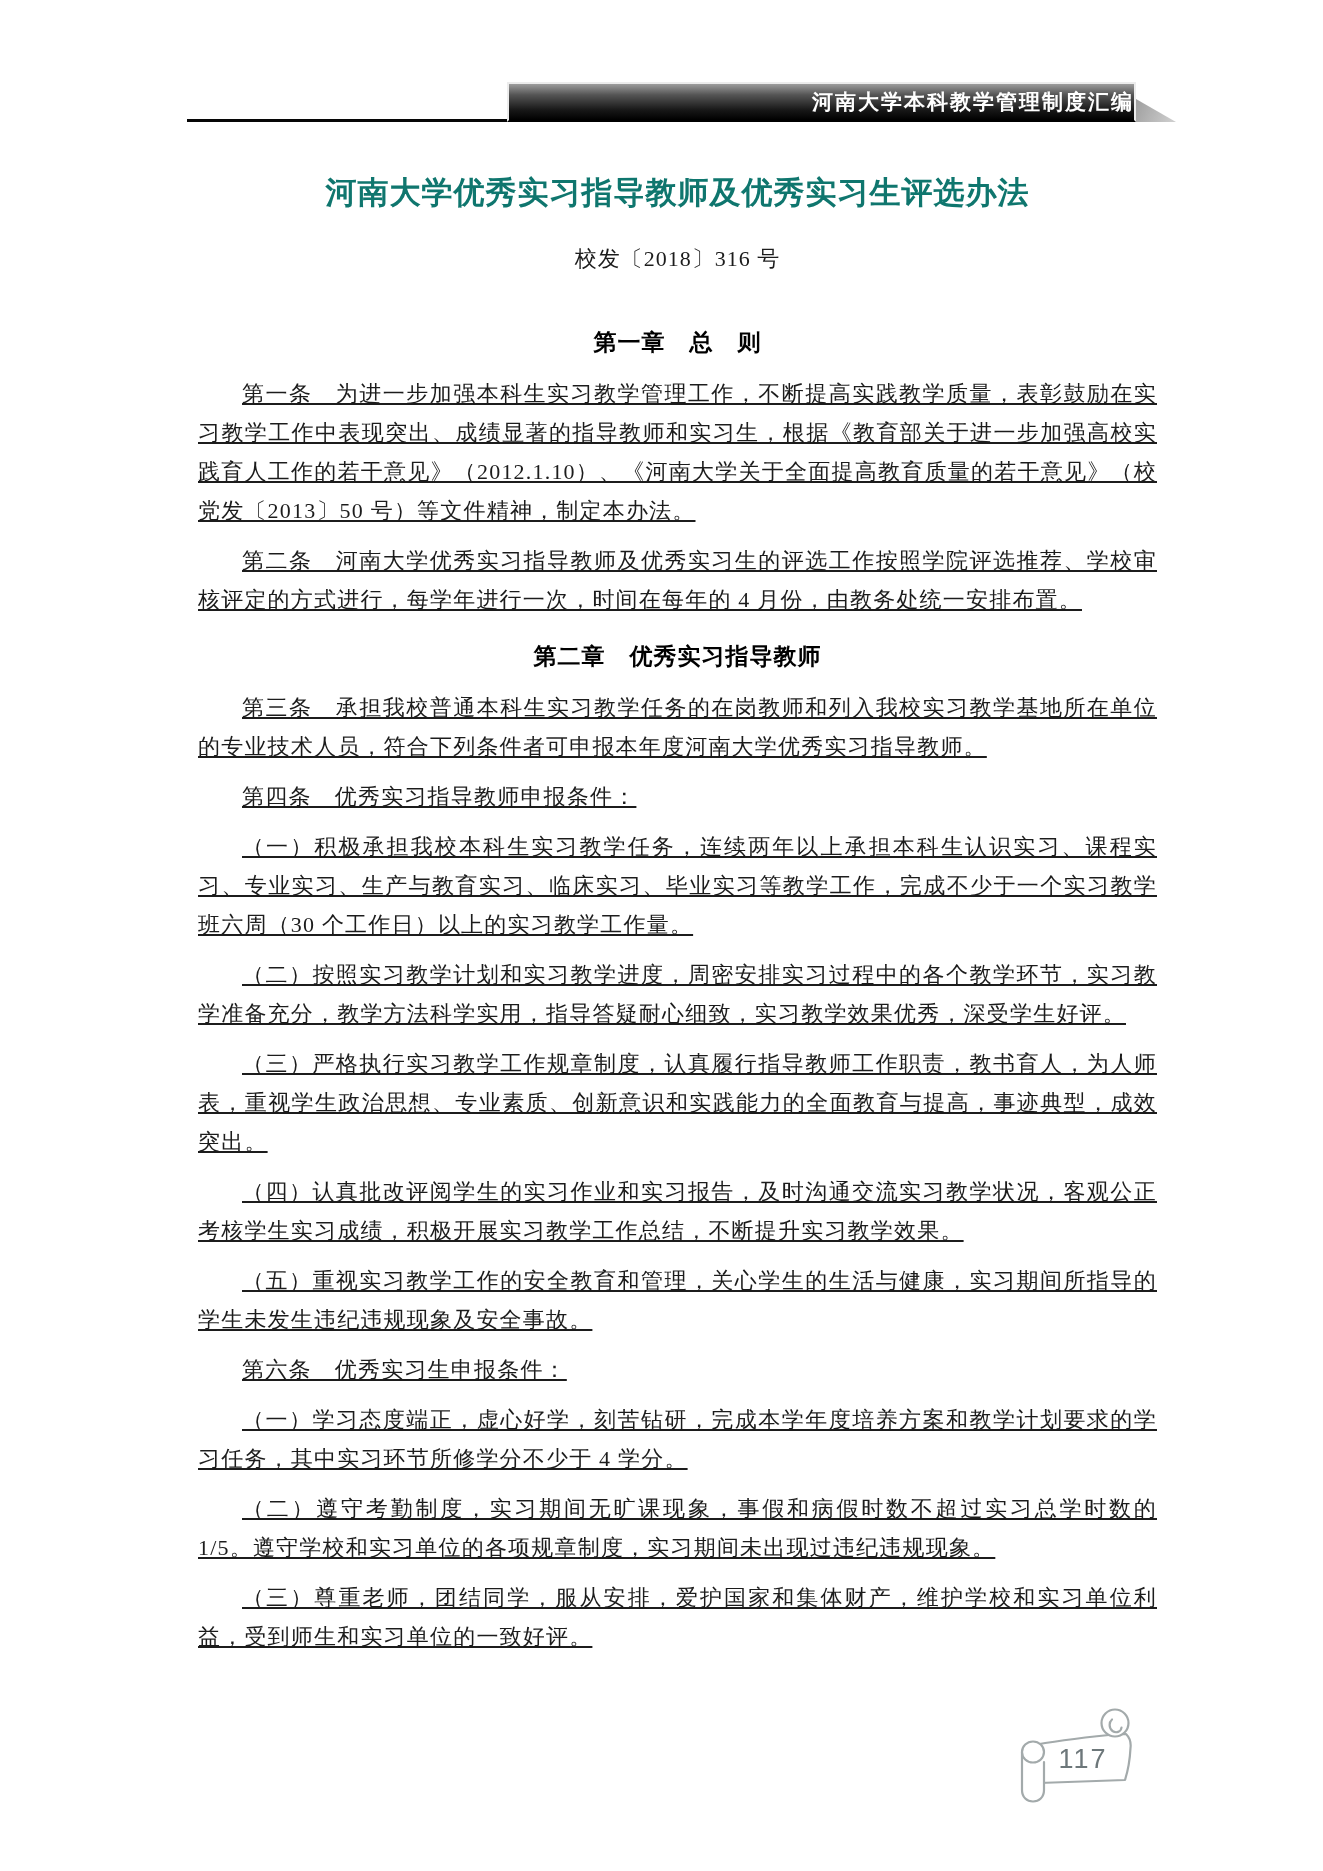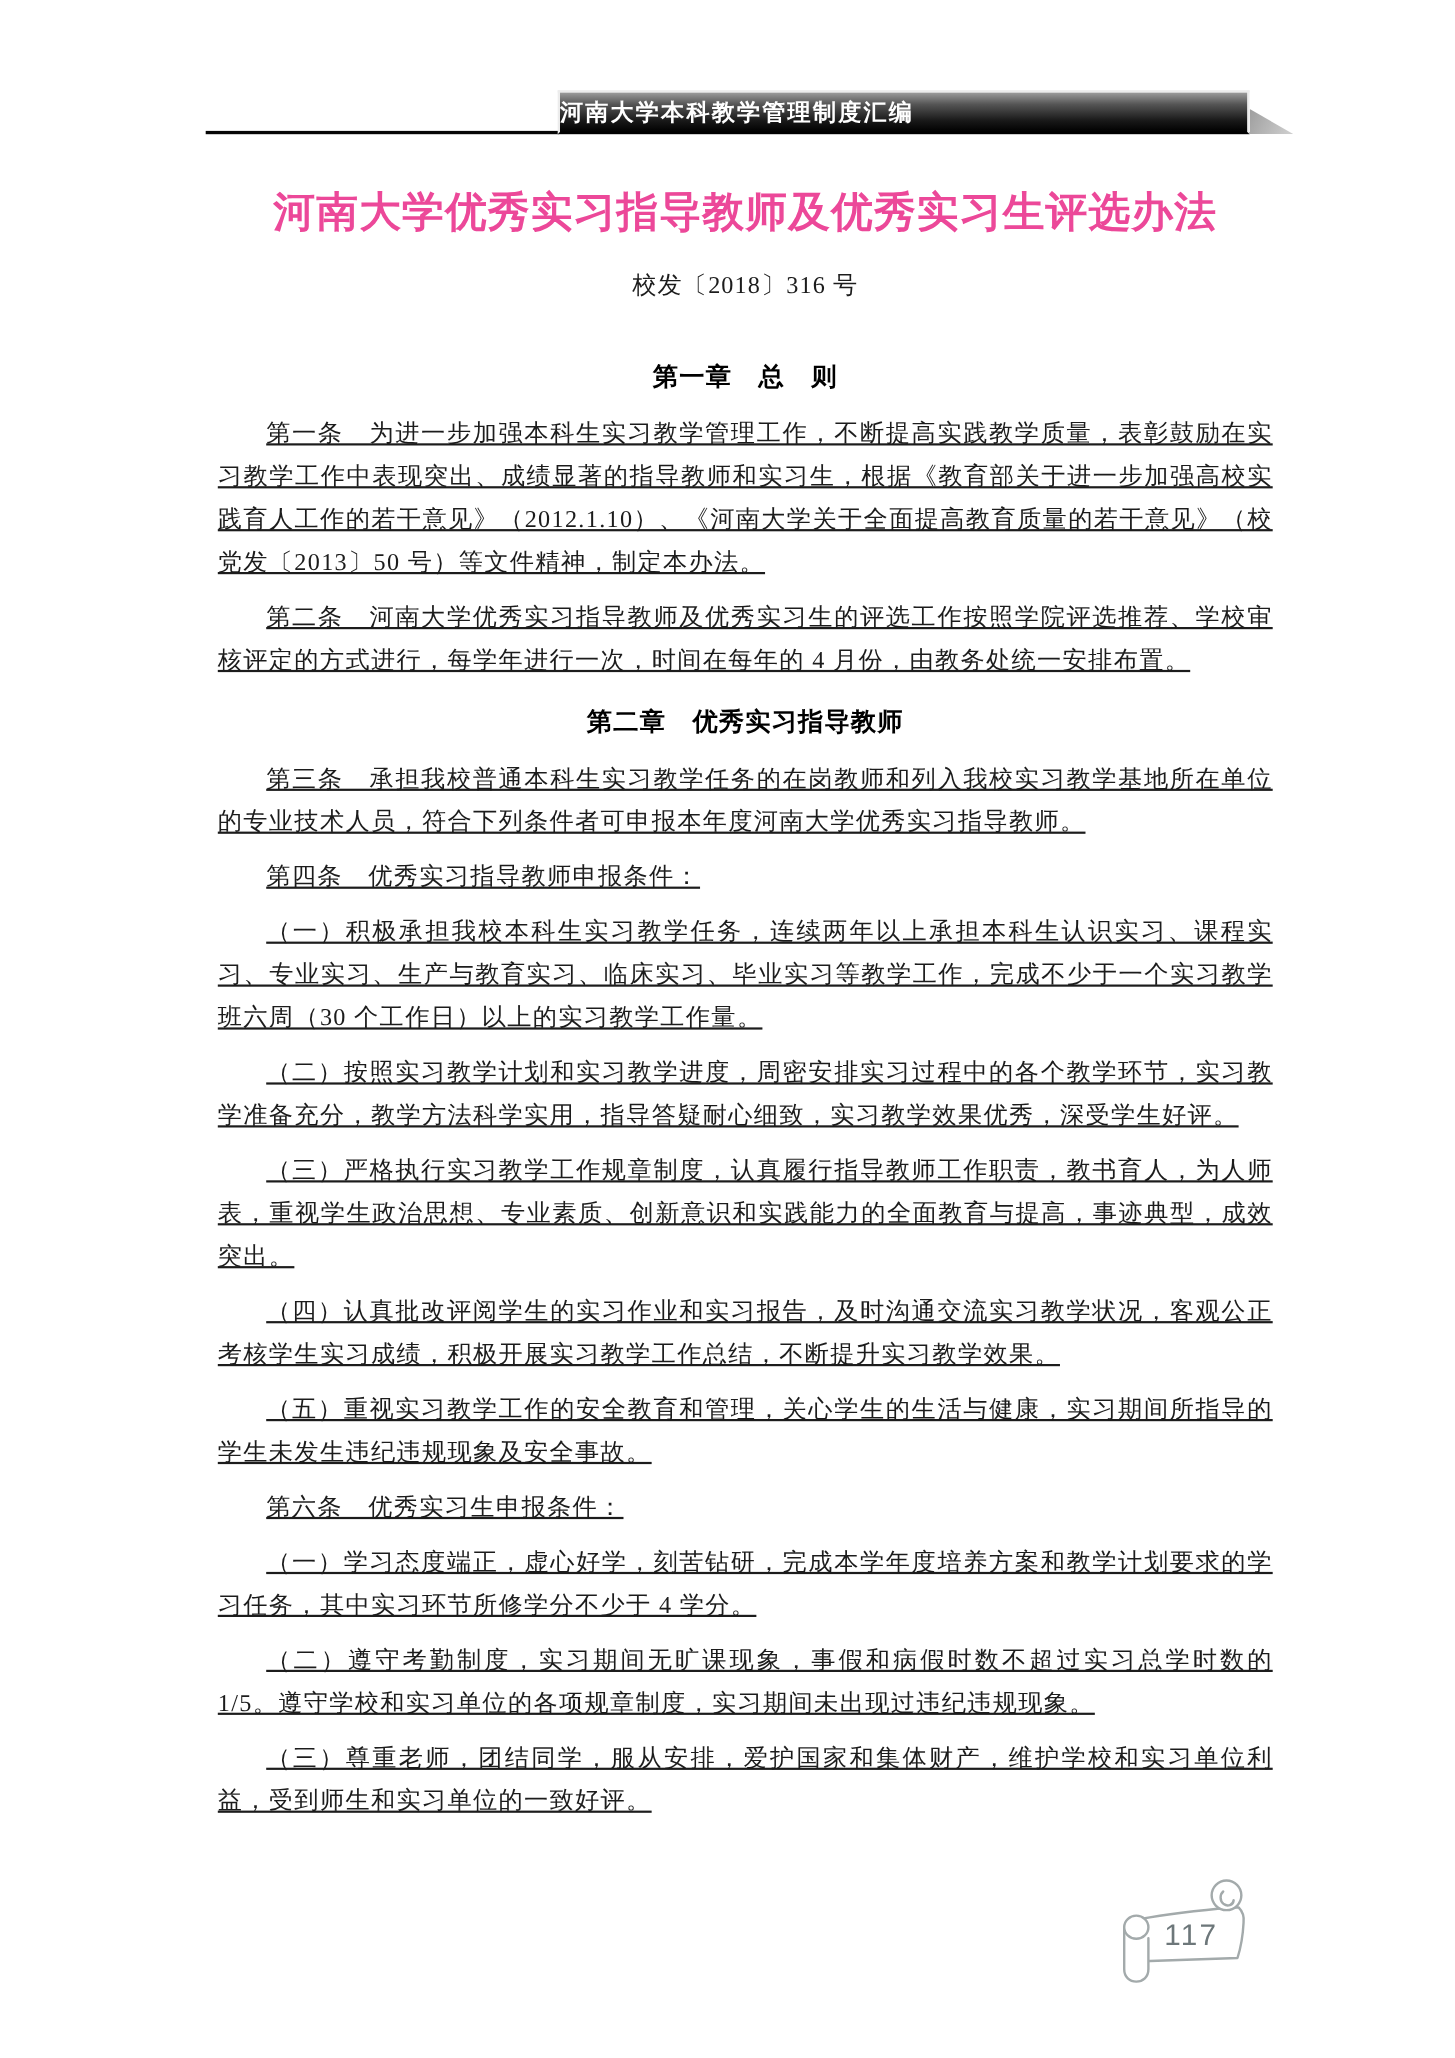--- a/index.html
+++ b/index.html
@@ -22,21 +22,21 @@
     background: #060606;
   }
   .banner {
     position: absolute;
     left: 507px; top: 82px;
     width: 629px; height: 40px;
     box-sizing: border-box;
     background: linear-gradient(to bottom, #9d9d9d 0%, #555555 30%, #181818 72%, #000000 100%);
     border: 2px solid #ececec;
     border-bottom-color: #000;
-    display: flex; align-items: center; justify-content: flex-start;
+    display: flex; align-items: center; justify-content: flex-end;
   }
   .banner-text {
     color: #ffffff;
     font-family: "Liberation Sans", sans-serif;
     font-weight: bold;
     font-size: 21px;
     letter-spacing: 2px;
     white-space: nowrap;
   }
   .arrow {
@@ -51,24 +51,24 @@
   .doc {
     position: absolute;
     left: 187px; top: 160px;
     width: 981px;
   }
   .doc-title {
     margin: 12px 0 0 0;
     text-align: center;
     font-family: "Liberation Sans", sans-serif;
     font-weight: 700;
-    font-size: 38px;
+    font-size: 31px;
     line-height: 42px;
     letter-spacing: 1px;
-    color: #ec4899;
+    color: #0f766e;
   }
   .doc-number {
     margin-top: 30px;
     text-align: center;
     font-size: 22px;
     line-height: 29px;
     letter-spacing: 1px;
   }
   .content { margin-top: 50px; }
   h2.chapter {

